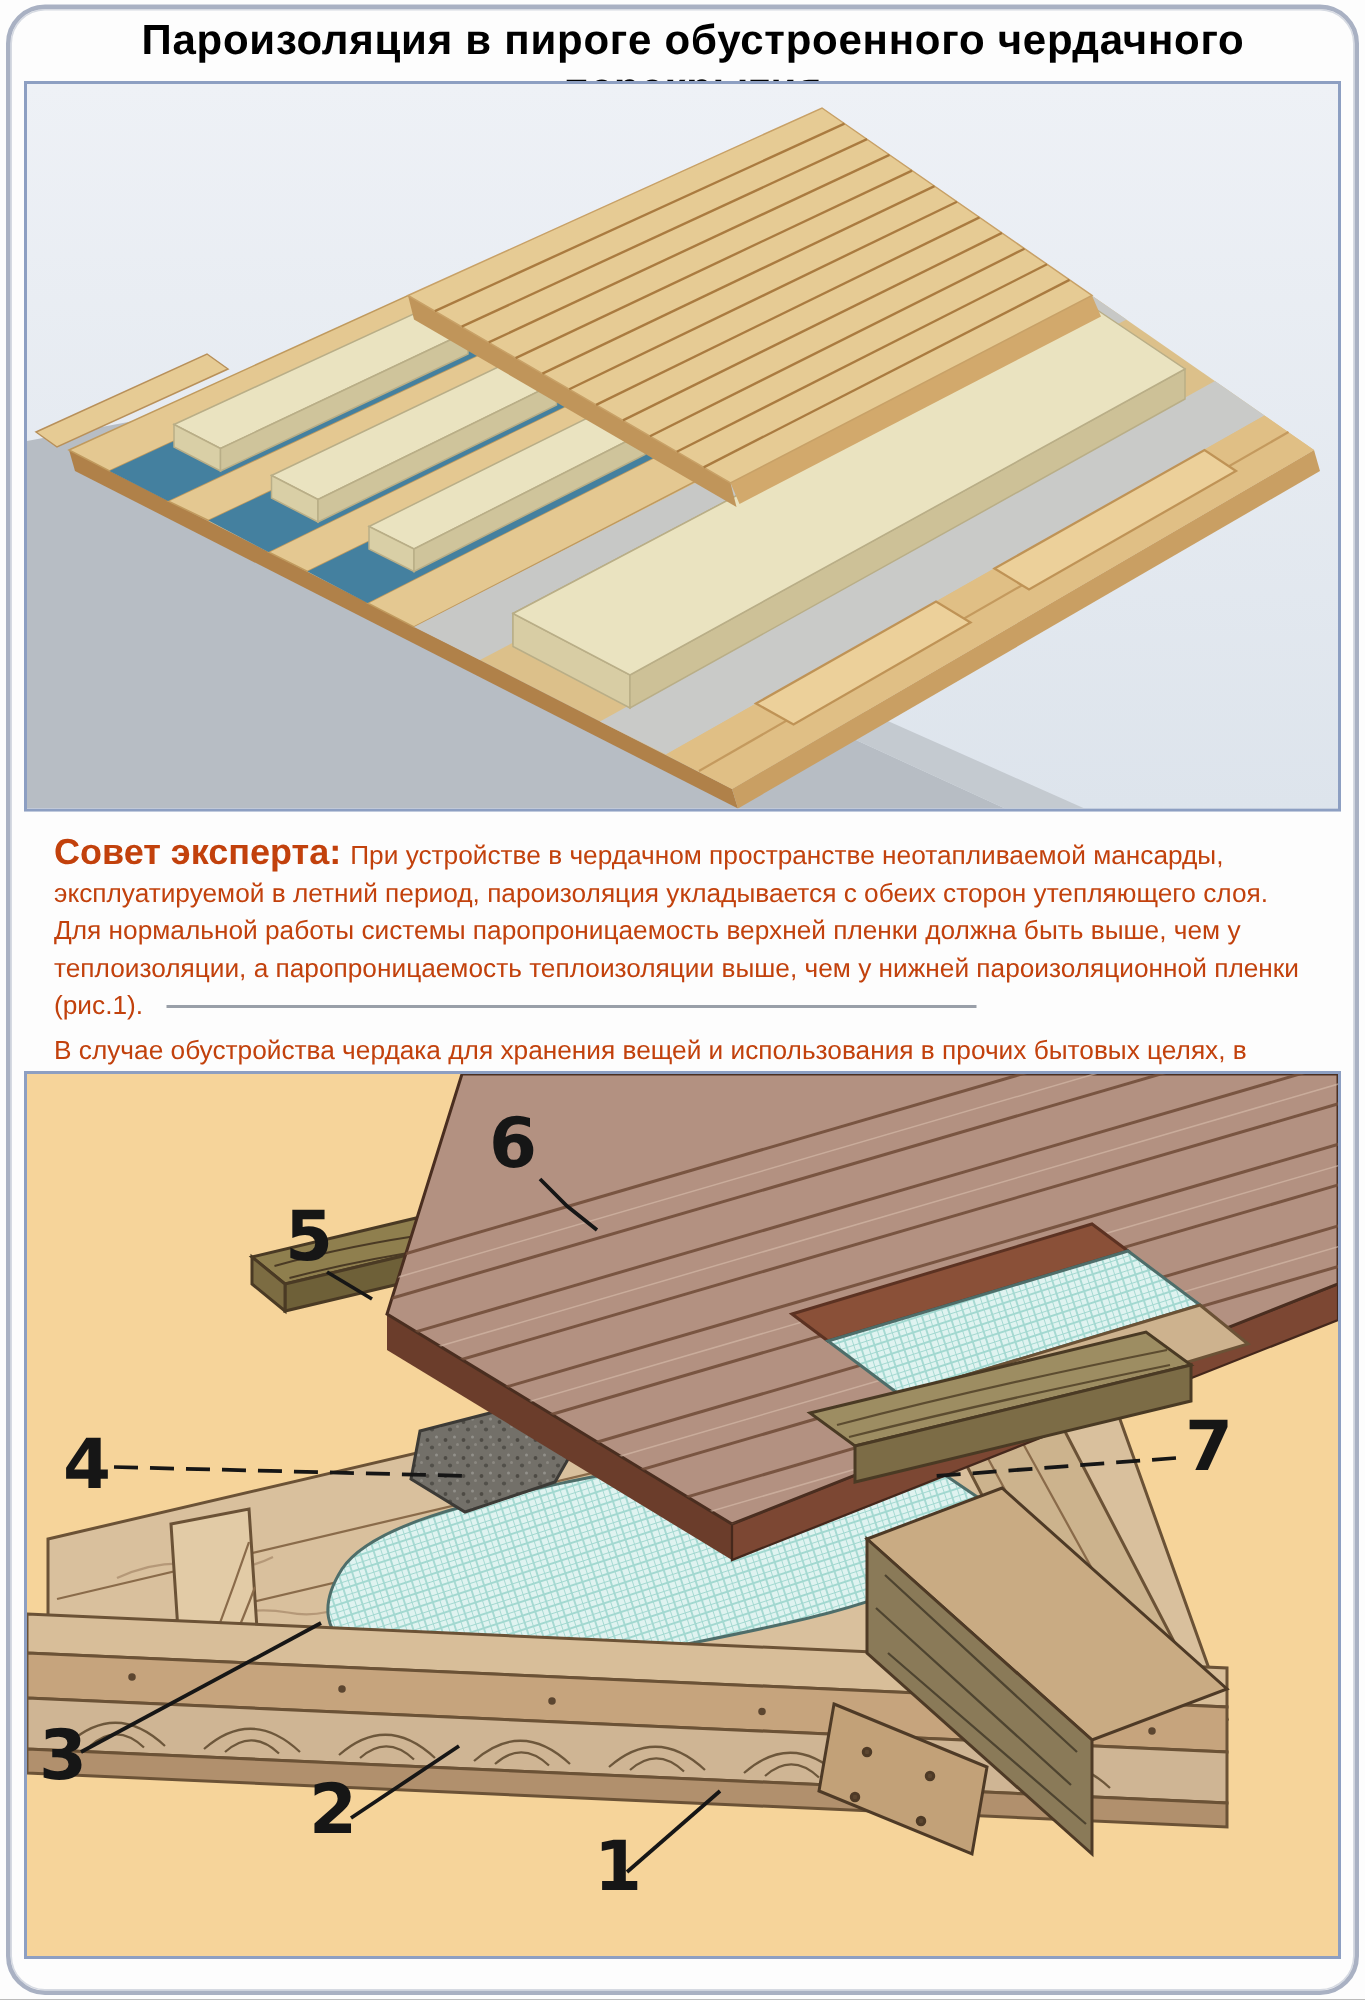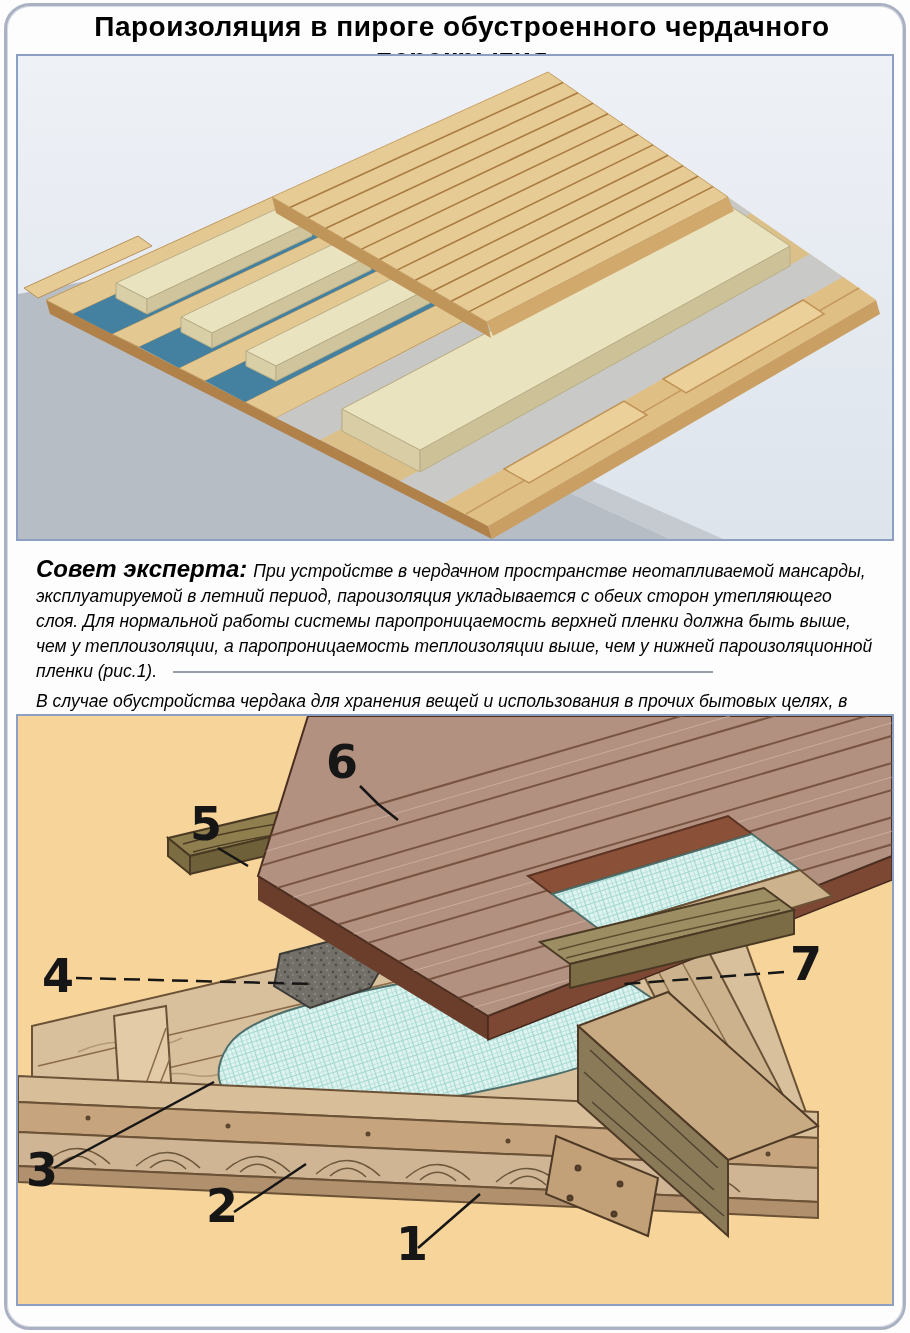--- a/index.html
+++ b/index.html
@@ -8,22 +8,22 @@
   .outer-border{position:absolute;left:4px;top:3px;right:4px;bottom:3px;
         border:3px solid #a9b1c3;border-radius:26px;box-shadow:0 0 0 1px #d6dae2 inset;}
   .page-title{position:absolute;left:44px;right:30px;top:11px;text-align:center;
         font-family:Liberation Sans, sans-serif;font-weight:bold;
         font-size:28px;letter-spacing:.5px;color:#000000;}
   .panel{position:absolute;left:16px;width:878px;border:2px solid #8d9fc2;box-sizing:border-box;}
   .panel-top{top:54px;height:487px;background:#e9edf3;}
   .panel-bottom{top:714px;height:592px;background:#f6d49a;}
   .panel svg{position:absolute;left:0;top:0;}
   .advice{position:absolute;left:16px;top:550px;width:878px;height:162px;
-        padding:6px 20px 0 20px;box-sizing:border-box;color:#000000;
-        font-style:italic;font-size:17.5px;line-height:25px;}
+        padding:6px 20px 0 20px;box-sizing:border-box;color:#c2410c;
+        font-size:17.5px;line-height:25px;}
   .advice p{margin:0 0 5px 0;}
   .advice-heading{font-size:24px;font-weight:bold;margin-right:6px;}
   .rule-line{display:inline-block;width:540px;height:0;border-bottom:2px solid #999fa8;
         margin-left:16px;vertical-align:4px;}
   .legend{position:absolute;left:14px;right:10px;bottom:4px;color:#312614;
         font-style:italic;font-weight:bold;font-size:18.5px;line-height:25px;}
   .fig-label-text{font-family:"DejaVu Sans","Liberation Sans",sans-serif;font-weight:bold;
         font-size:46px;fill:#161616;}
 </style>
 </head>

